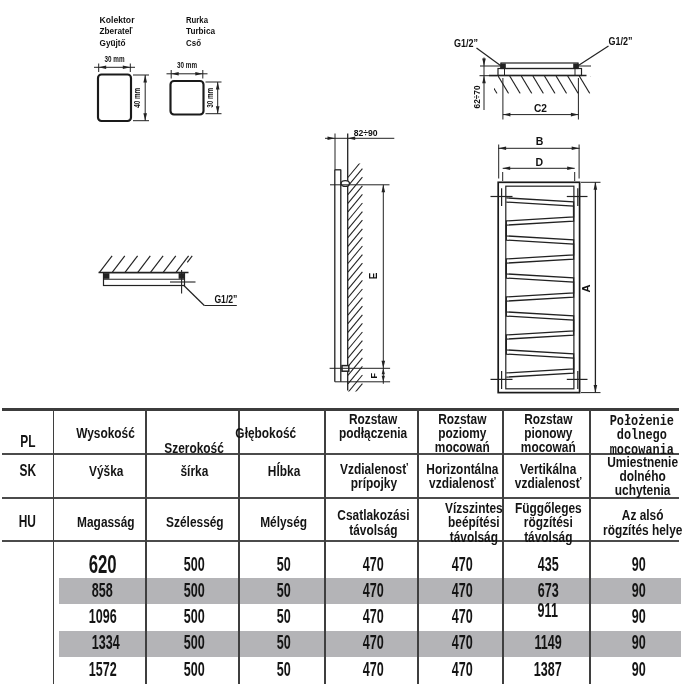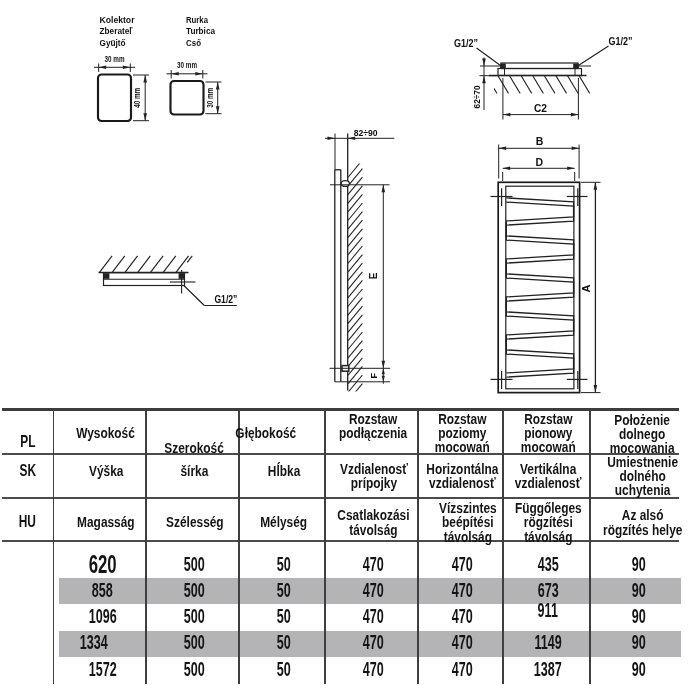--- a/index.html
+++ b/index.html
@@ -214,21 +214,21 @@
     </div>
     <div class="tc" style="left:325.0px;top:409.3px;width:93.0px;height:45.0px;font-size:14px;line-height:14.3px;padding-left:2px;padding-top:2.5px;align-items:flex-start;">
       <span style="display:inline-block;transform:scaleX(0.85);transform-origin:center">Rozstaw<br>podłączenia</span>
     </div>
     <div class="tc" style="left:418.0px;top:409.3px;width:85.0px;height:45.0px;font-size:14px;line-height:14.3px;padding-left:2px;padding-top:2.5px;align-items:flex-start;">
       <span style="display:inline-block;transform:scaleX(0.85);transform-origin:center">Rozstaw<br>poziomy<br>mocowań</span>
     </div>
     <div class="tc" style="left:503.0px;top:409.3px;width:87.0px;height:45.0px;font-size:14px;line-height:14.3px;padding-left:2px;padding-top:2.5px;align-items:flex-start;">
       <span style="display:inline-block;transform:scaleX(0.85);transform-origin:center">Rozstaw<br>pionowy<br>mocowań</span>
     </div>
-    <div class="tc" style="left:590.0px;top:409.3px;width:88.6px;height:45.0px;font-size:14px;line-height:14.3px;padding-left:8px;padding-top:2.5px;align-items:center;">
+    <div class="tc" style="left:590.0px;top:409.3px;width:88.6px;height:45.0px;font-size:14px;line-height:14.3px;padding-left:8px;padding-top:2.5px;align-items:flex-end;font-family:Liberation Mono, monospace;">
       <span style="display:inline-block;transform:scaleX(0.85);transform-origin:center">Położenie<br>dolnego<br>mocowania</span>
     </div>
     <div class="tc" style="left:2.0px;top:454.3px;width:51.5px;height:43.7px;font-size:17px;line-height:14.3px;">
       <span style="display:inline-block;transform:translateY(-5.3px) scaleX(0.7);transform-origin:center">SK</span>
     </div>
     <div class="tc" style="left:53.5px;top:454.3px;width:92.5px;height:43.7px;font-size:14px;line-height:14.3px;padding-left:6px;">
       <span style="display:inline-block;transform:translateY(-4.7px) scaleX(0.85);transform-origin:center">Výška</span>
     </div>
     <div class="tc" style="left:146.0px;top:454.3px;width:93.0px;height:43.7px;font-size:14px;line-height:14.3px;padding-left:2px;">
       <span style="display:inline-block;transform:translateY(-4.7px) scaleX(0.85);transform-origin:center">šírka</span>
@@ -256,21 +256,21 @@
     </div>
     <div class="tc" style="left:146.0px;top:498.0px;width:93.0px;height:43.0px;font-size:14px;line-height:14.3px;padding-left:2px;padding-top:3px;">
       <span style="display:inline-block;transform:scaleX(0.85);transform-origin:center">Szélesség</span>
     </div>
     <div class="tc" style="left:239.0px;top:498.0px;width:86.0px;height:43.0px;font-size:14px;line-height:14.3px;padding-left:2px;padding-top:3px;">
       <span style="display:inline-block;transform:scaleX(0.85);transform-origin:center">Mélység</span>
     </div>
     <div class="tc" style="left:325.0px;top:498.0px;width:93.0px;height:43.0px;font-size:14px;line-height:14.3px;padding-left:2px;padding-top:3px;">
       <span style="display:inline-block;transform:scaleX(0.85);transform-origin:center">Csatlakozási<br>távolság</span>
     </div>
-    <div class="tc" style="left:418.0px;top:498.0px;width:85.0px;height:43.0px;font-size:14px;line-height:14.3px;padding-left:7px;padding-top:3px;">
+    <div class="tc" style="left:418.0px;top:498.0px;width:85.0px;height:43.0px;font-size:14px;line-height:14.3px;padding-left:13px;padding-top:3px;">
       <span style="display:inline-block;transform:scaleX(0.85);transform-origin:center">Vízszintes<br>beépítési<br>távolság</span>
     </div>
     <div class="tc" style="left:503.0px;top:498.0px;width:87.0px;height:43.0px;font-size:14px;line-height:14.3px;padding-left:2px;padding-top:3px;">
       <span style="display:inline-block;transform:scaleX(0.85);transform-origin:center">Függőleges<br>rögzítési<br>távolság</span>
     </div>
     <div class="tc" style="left:590.0px;top:498.0px;width:88.6px;height:43.0px;font-size:14px;line-height:14.3px;padding-left:8px;padding-top:3px;">
       <span style="display:inline-block;transform:scaleX(0.85);transform-origin:center">Az alsó<br>rögzítés helye</span>
     </div>
     <div class="tc" style="left:53.5px;top:551.2px;width:92.5px;height:26.3px;font-size:26px;line-height:19.5px;padding-left:3px;">
       <span style="display:inline-block;transform:scaleX(0.645);transform-origin:center">620</span>
@@ -328,21 +328,21 @@
     </div>
     <div class="tc" style="left:418.0px;top:603.8px;width:85.0px;height:26.3px;font-size:19.5px;line-height:19.5px;padding-left:1.5px;">
       <span style="display:inline-block;transform:scaleX(0.645);transform-origin:center">470</span>
     </div>
     <div class="tc" style="left:503.0px;top:603.8px;width:87.0px;height:14px;font-size:19.5px;line-height:19.5px;padding-left:1.5px;">
       <span style="display:inline-block;transform:scaleX(0.645);transform-origin:center">911</span>
     </div>
     <div class="tc" style="left:590.0px;top:603.8px;width:88.6px;height:26.3px;font-size:19.5px;line-height:19.5px;padding-left:4.5px;">
       <span style="display:inline-block;transform:scaleX(0.645);transform-origin:center">90</span>
     </div>
-    <div class="tc" style="left:44px;top:630.1px;width:92.5px;height:26.3px;font-size:19.5px;line-height:19.5px;padding-left:3px;justify-content:center;">
+    <div class="tc" style="left:56px;top:630.1px;width:92.5px;height:26.3px;font-size:19.5px;line-height:19.5px;padding-left:3px;justify-content:center;">
       <span style="display:inline-block;transform:scaleX(0.645);transform-origin:center">1334</span>
     </div>
     <div class="tc" style="left:146.0px;top:630.1px;width:93.0px;height:26.3px;font-size:19.5px;line-height:19.5px;padding-left:1.5px;">
       <span style="display:inline-block;transform:scaleX(0.645);transform-origin:center">500</span>
     </div>
     <div class="tc" style="left:239.0px;top:630.1px;width:86.0px;height:26.3px;font-size:19.5px;line-height:19.5px;padding-left:1.5px;">
       <span style="display:inline-block;transform:scaleX(0.645);transform-origin:center">50</span>
     </div>
     <div class="tc" style="left:325.0px;top:630.1px;width:93.0px;height:26.3px;font-size:19.5px;line-height:19.5px;padding-left:1.5px;">
       <span style="display:inline-block;transform:scaleX(0.645);transform-origin:center">470</span>

